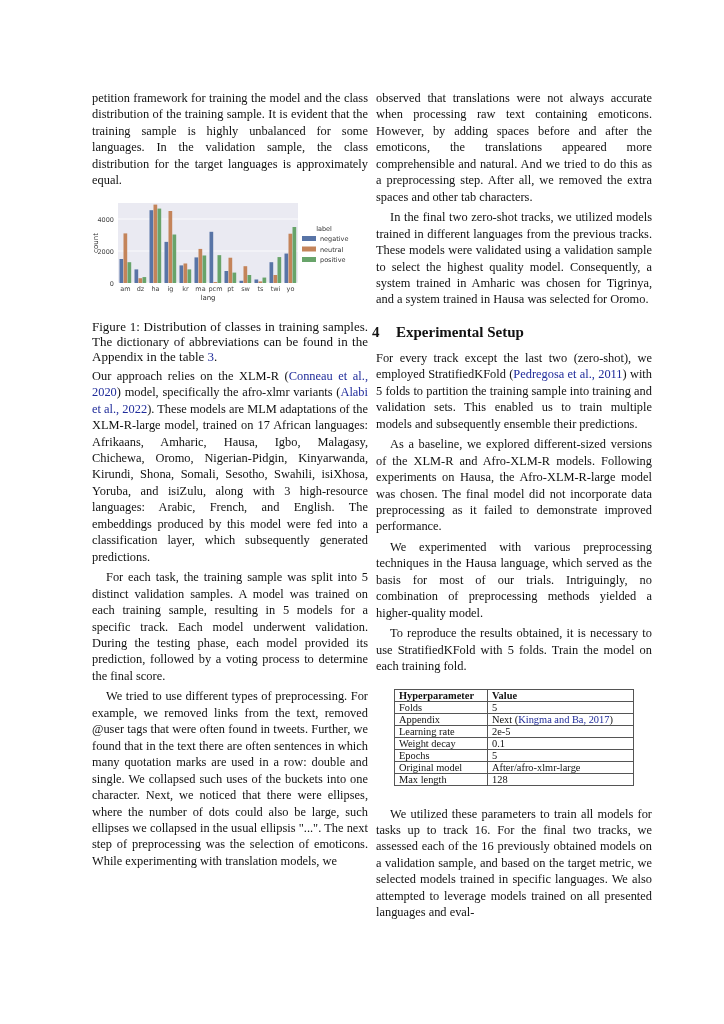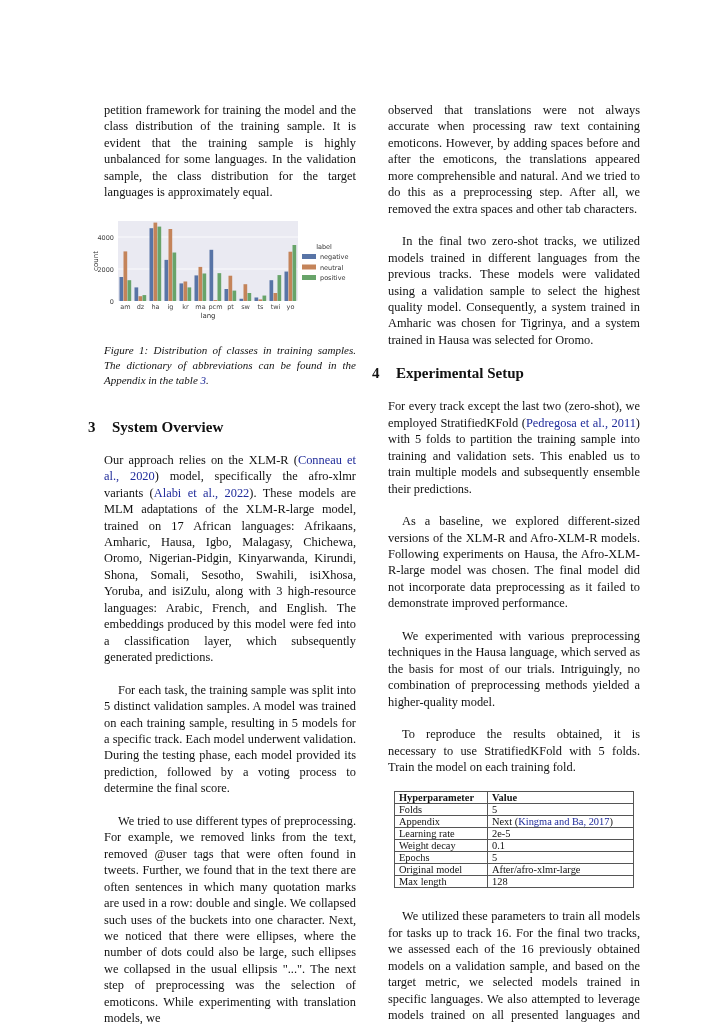--- a/index.html
+++ b/index.html
@@ -1,26 +1,26 @@
 <!DOCTYPE html>
 <html><head>
 <meta charset="utf-8">
 <style>
   html, body { margin: 0; padding: 0; background: #ffffff; }
   body { width: 724px; height: 1024px; position: relative; overflow: hidden;
          font-family: "Liberation Serif", "DejaVu Serif", serif; color: #111; }
   .col { position: absolute; top: 86px; width: 284px; font-size: 12.4px; line-height: 16.45px; }
   .col.left { left: 88px; }
   .col.right { left: 372px; }
-  p { margin: 16px; text-align: justify; hyphens: manual; }
+  p { margin: 4px; text-align: justify; hyphens: manual; }
   p.indent { text-indent: 14px; }
   .cite { color: #1f2b9a; }
   h2 { font-size: 15px; font-weight: bold; margin: 0; line-height: 18px; }
   h2 .num { display: inline-block; width: 24px; }
-  .caption { font-size: 11px; line-height: 15px; text-align: justify; font-style: italic; }
+  .caption { font-size: 13px; line-height: 15px; text-align: justify; }
   .figure { position: relative; width: 284px; height: 110px; margin: 10px 0 10px 0; }
   .figure svg { position: absolute; left: 0; top: 0; }
   table.hp { border-collapse: collapse; font-size: 10.4px; line-height: 11px; margin: 0 auto; }
   table.hp td, table.hp th { border: 1px solid #555; padding: 0 4px; text-align: left; }
   table.hp th { font-weight: bold; }
   table.hp tr.thick-top td { border-top: 1.6px solid #333; }
 </style>
 </head>
 <body>
 
@@ -91,21 +91,20 @@
         <text x="232" y="42" font-size="6.5" fill="#333" font-family="DejaVu Sans, sans-serif">negative</text>
         <rect x="214" y="47.5" width="14" height="5" fill="#c4845a"></rect>
         <text x="232" y="52.5" font-size="6.5" fill="#333" font-family="DejaVu Sans, sans-serif">neutral</text>
         <rect x="214" y="58" width="14" height="5" fill="#68a46a"></rect>
         <text x="232" y="63" font-size="6.5" fill="#333" font-family="DejaVu Sans, sans-serif">positive</text>
       </svg>
   </div>
 
   <p class="caption"><span>Figure 1: Distribution of classes in training samples. The dictionary of abbreviations can be found in the Appendix in the table </span><span class="cite">3</span><span>.</span></p>
 
-  <h2 style="margin-top:30px; margin-bottom:13px;"><span class="num">3</span><span>System Overview</span></h2>
 
   <p><span>Our approach relies on the XLM-R (</span><span class="cite">Conneau et al., 2020</span><span>) model, specifically the afro-xlmr variants (</span><span class="cite">Alabi et al., 2022</span><span>). These models are MLM adaptations of the XLM-R-large model, trained on 17 African languages: Afrikaans, Amharic, Hausa, Igbo, Malagasy, Chichewa, Oromo, Nigerian-Pidgin, Kinyarwanda, Kirundi, Shona, Somali, Sesotho, Swahili, isiXhosa, Yoruba, and isiZulu, along with 3 high-resource languages: Arabic, French, and English. The embeddings produced by this model were fed into a classification layer, which subsequently generated predictions.</span></p>
   <p class="indent">For each task, the training sample was split into 5 distinct validation samples. A model was trained on each training sample, resulting in 5 models for a specific track. Each model underwent validation. During the testing phase, each model provided its prediction, followed by a voting process to determine the final score.</p>
   <p class="indent">We tried to use different types of preprocessing. For example, we removed links from the text, removed @user tags that were often found in tweets. Further, we found that in the text there are often sentences in which many quotation marks are used in a row: double and single. We collapsed such uses of the buckets into one character. Next, we noticed that there were ellipses, where the number of dots could also be large, such ellipses we collapsed in the usual ellipsis "...". The next step of preprocessing was the selection of emoticons. While experimenting with translation models, we</p>
 </div>
 
 <div class="col right">
   <p>observed that translations were not always accurate when processing raw text containing emoticons. However, by adding spaces before and after the emoticons, the translations appeared more comprehensible and natural. And we tried to do this as a preprocessing step. After all, we removed the extra spaces and other tab characters.</p>
   <p class="indent">In the final two zero-shot tracks, we utilized models trained in different languages from the previous tracks. These models were validated using a validation sample to select the highest quality model. Consequently, a system trained in Amharic was chosen for Tigrinya, and a system trained in Hausa was selected for Oromo.</p>
 

